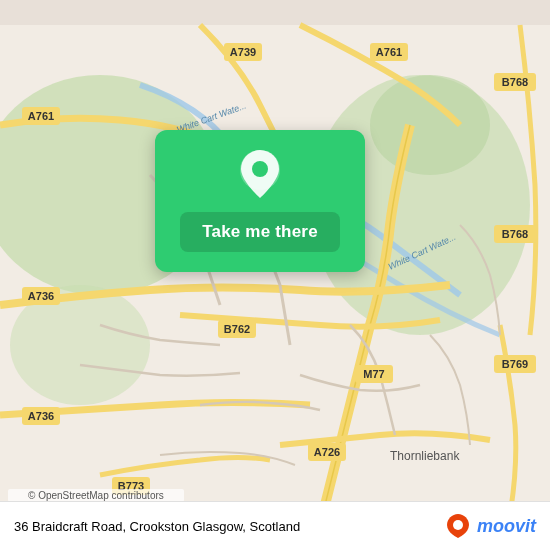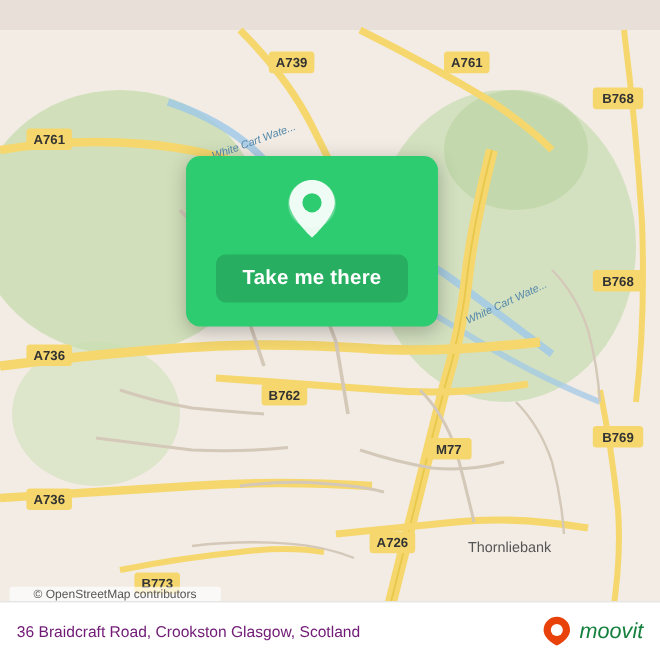--- a/index.html
+++ b/index.html
@@ -75,39 +75,39 @@
       padding: 10px 14px 10px 14px;
       display: flex;
       align-items: center;
       justify-content: space-between;
       border-top: 1px solid #e0e0e0;
       z-index: 20;
     }
 
     #address-text {
       font-size: 13px;
-      color: #701a75;
+      color: #000000;
       flex: 1;
     }
 
     #moovit-logo {
       display: flex;
       align-items: center;
       gap: 5px;
     }
 
     #moovit-icon {
       width: 28px;
       height: 28px;
     }
 
     #moovit-label {
       font-size: 18px;
-      font-weight: normal;
-      color: #15803d;
+      font-weight: bold;
+      color: #3b82f6;
       font-style: italic;
     }
 
     
     #osm-attribution {
       position: absolute;
       bottom: 48px;
       left: 8px;
       font-size: 10px;
       color: #555;

